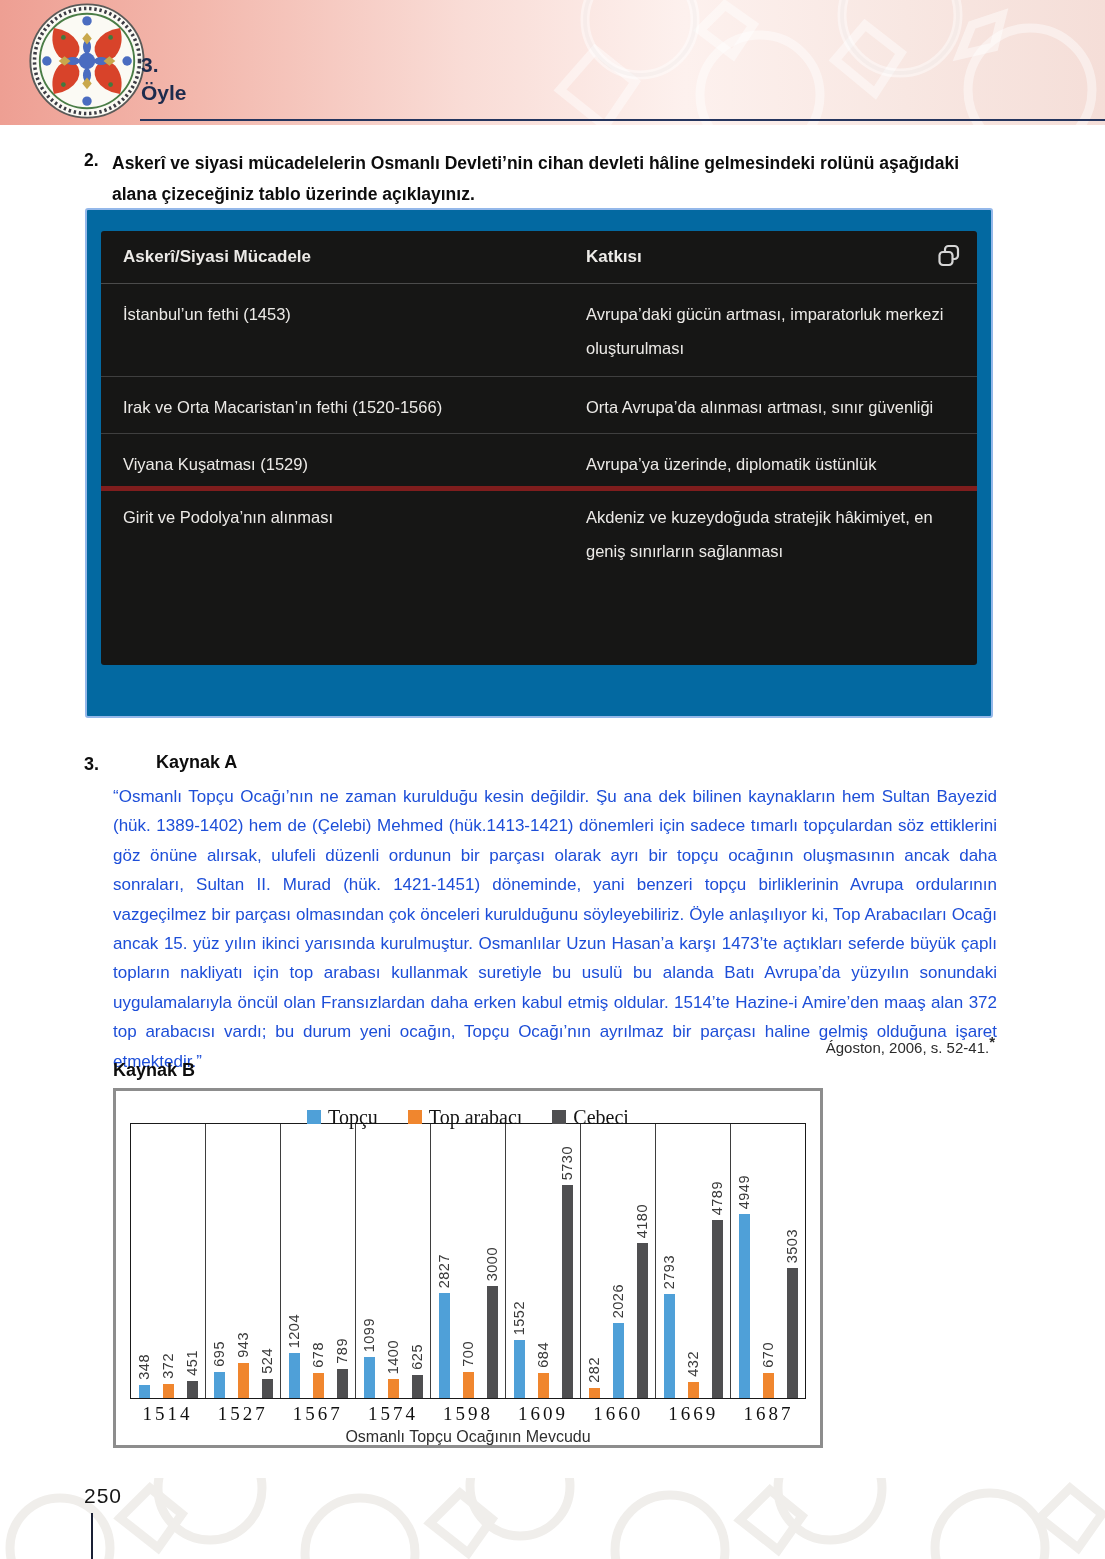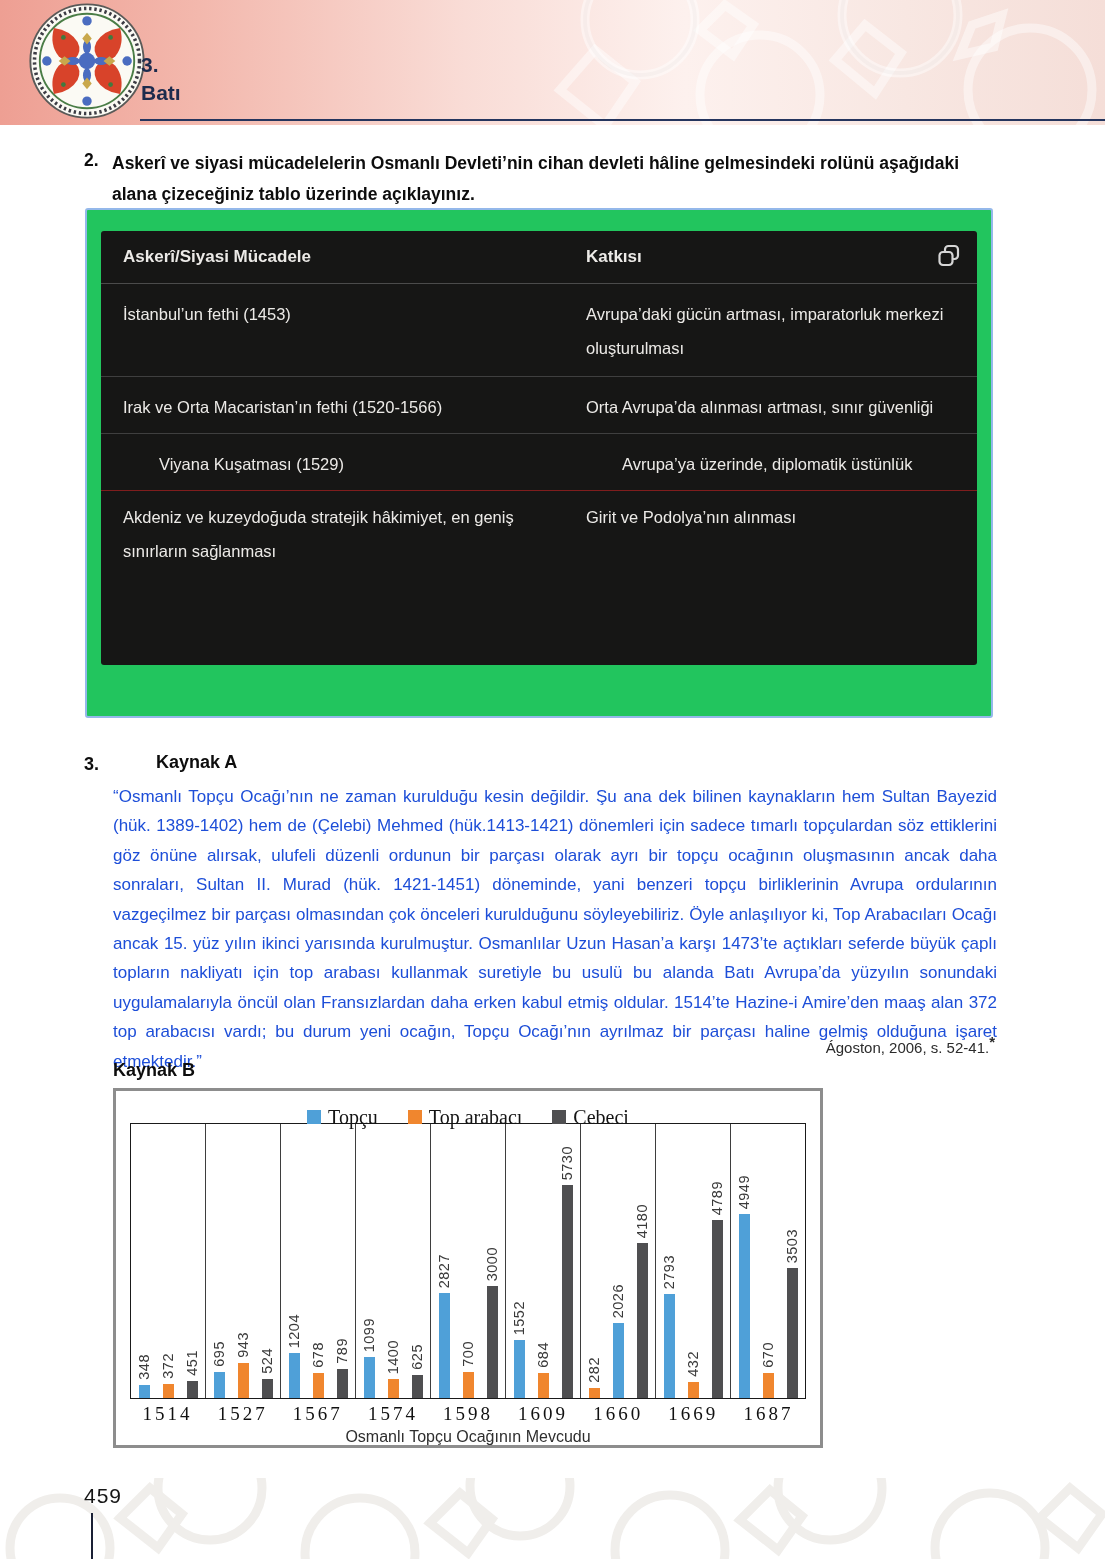--- a/index.html
+++ b/index.html
@@ -18,35 +18,35 @@
   .medallion { position:absolute; left:12px; top:2px; width:150px; height:118px; }
 
   
   .q2 { position:absolute; left:84px; top:148px; width:912px; display:flex; }
   .q-number { font-weight:700; font-size:17.5px; color:#0d0d0d; width:28px; flex:0 0 28px; line-height:25px;}
   .q2-text { font-weight:700; font-size:17.5px; color:#0d0d0d; line-height:31px; }
 
   
   .answer-box {
     position:absolute; left:85px; top:208px; width:908px; height:510px;
-    border:2px solid #94b8ea; border-radius:3px; background:#22c55e;
+    border:2px solid #94b8ea; border-radius:3px; background:#0369a1;
   }
   .dark-table {
     position:absolute; left:14px; top:21px; width:876px; height:434px;
     background:#161615; border-radius:3px; color:#eceae7;
     display:flex; flex-direction:column;
   }
   .t-row { display:grid; grid-template-columns:463px 1fr; align-items:flex-start; }
   .t-row > div { padding-left:22px; padding-right:26px; font-size:16.5px; line-height:34px; }
   .t-head { height:53px; border-bottom:1px solid #4b4b4b; position:relative; }
   .t-head > div { font-weight:700; padding-top:15px; line-height:22px; font-size:17px; }
   .t-r1 { height:93px; border-bottom:1px solid #3f3f3f; } .t-r1 > div { padding-top:13px; }
   .t-r2 { height:93px; border-bottom:1px solid #3f3f3f; } .t-r2 > div { padding-top:13px; }
   .t-r3 { height:57px; border-bottom:1px solid #3f3f3f; } .t-r3 > div { padding-top:13px; }
-  .t-r4 { height:57px; border-bottom:1px solid #7f1d1d;padding-left:36px; } .t-r4 > div { padding-top:13px; }
+  .t-r4 { height:57px; border-bottom:5px solid #7f1d1d; } .t-r4 > div { padding-top:13px; }
   .t-r5 { height:80px; } .t-r5 > div { padding-top:9px; }
   .copy-btn { position:absolute; right:14px; top:11px; width:28px; height:28px; cursor:pointer; }
 
   
   .q3 { position:absolute; left:84px; top:752px; display:flex; }
   .q3 .q-number { width:29px; flex:0 0 29px; font-size:18px; }
   .kaynak-label { font-weight:700; font-size:18px; color:#0d0d0d;margin-left:43px; }
   .quote {
     position:absolute; left:113px; top:782px; width:884px;
     font-size:17px; line-height:29.4px; color:#1d4ed8; text-align:justify;
@@ -138,21 +138,21 @@
       <g fill="#3f7a3f">
         <circle cx="30" cy="30" r="2"></circle>
           <circle cx="70" cy="30" r="2"></circle>
           <circle cx="30" cy="70" r="2"></circle>
           <circle cx="70" cy="70" r="2"></circle>
       </g>
     </svg>
 
     <div class="unit-block">
       <div>3.</div>
-      <div>Batı</div>
+      <div>Öyle</div>
     </div>
     <div class="header-rule"></div>
   </div>
 
   <div class="q2">
     <div class="q-number">2.</div>
     <div class="q2-text">Askerî ve siyasi mücadelelerin  Osmanlı Devleti’nin cihan devleti hâline gelmesindeki rolünü aşağıdaki alana çizeceğiniz tablo üzerinde açıklayınız.</div>
   </div>
 
   <div class="answer-box">
@@ -171,22 +171,22 @@
       </div>
       <div class="t-row t-r3">
         <div>Irak ve Orta Macaristan’ın fethi (1520-1566)</div>
         <div>Orta Avrupa’da alınması artması, sınır güvenliği</div>
       </div>
       <div class="t-row t-r4">
         <div>Viyana Kuşatması (1529)</div>
         <div>Avrupa’ya üzerinde, diplomatik üstünlük</div>
       </div>
       <div class="t-row t-r5">
+        <div>Girit ve Podolya’nın alınması</div>
         <div>Akdeniz ve kuzeydoğuda stratejik hâkimiyet, en geniş sınırların sağlanması</div>
-        <div>Girit ve Podolya’nın alınması</div>
       </div>
     </div>
   </div>
 
   <div class="q3">
     <div class="q-number">3.</div>
     <div class="kaynak-label">Kaynak A</div>
   </div>
   <div class="quote">“Osmanlı Topçu Ocağı’nın ne zaman kurulduğu kesin değildir. Şu ana dek bilinen kaynakların hem Sultan Bayezid (hük. 1389-1402) hem de (Çelebi) Mehmed (hük.1413-1421) dönemleri için sadece tımarlı topçulardan söz ettiklerini göz önüne alırsak, ulufeli düzenli ordunun bir parçası olarak ayrı bir topçu ocağının oluşmasının ancak daha sonraları, Sultan II. Murad (hük. 1421-1451) döneminde, yani benzeri topçu birliklerinin Avrupa ordularının vazgeçilmez bir parçası olmasından çok önceleri kurulduğunu söyleyebiliriz. Öyle anlaşılıyor ki, Top Arabacıları Ocağı ancak 15. yüz yılın ikinci yarısında kurulmuştur. Osmanlılar Uzun Hasan’a karşı 1473’te açtıkları seferde büyük çaplı topların nakliyatı için top arabası kullanmak suretiyle bu usulü bu alanda Batı Avrupa’da yüzyılın sonundaki uygulamalarıyla öncül olan Fransızlardan daha erken kabul etmiş oldular. 1514’te Hazine-i Amire’den maaş alan 372 top arabacısı vardı; bu durum yeni ocağın, Topçu Ocağı’nın ayrılmaz bir parçası haline gelmiş olduğuna işaret etmektedir.”</div>
   <div class="citation">
@@ -360,16 +360,16 @@
       <circle cx="520" cy="8" r="50"></circle>
         <circle cx="670" cy="72" r="55"></circle>
         <circle cx="830" cy="10" r="52"></circle>
         <circle cx="990" cy="70" r="55"></circle>
       <path d="M120 40 l30 -30 32 26 -24 34 z"></path>
         <path d="M430 45 l30 -30 32 26 -24 34 z"></path>
       <path d="M740 42 l30 -30 32 26 -24 34 z"></path>
         <path d="M1040 40 l30 -30 32 26 -24 34 z"></path>
     </g>
   </svg>
-  <div class="page-number">459</div>
+  <div class="page-number">250</div>
   <div class="footer-line"></div>
 
 </div>
 
 </body></html>

